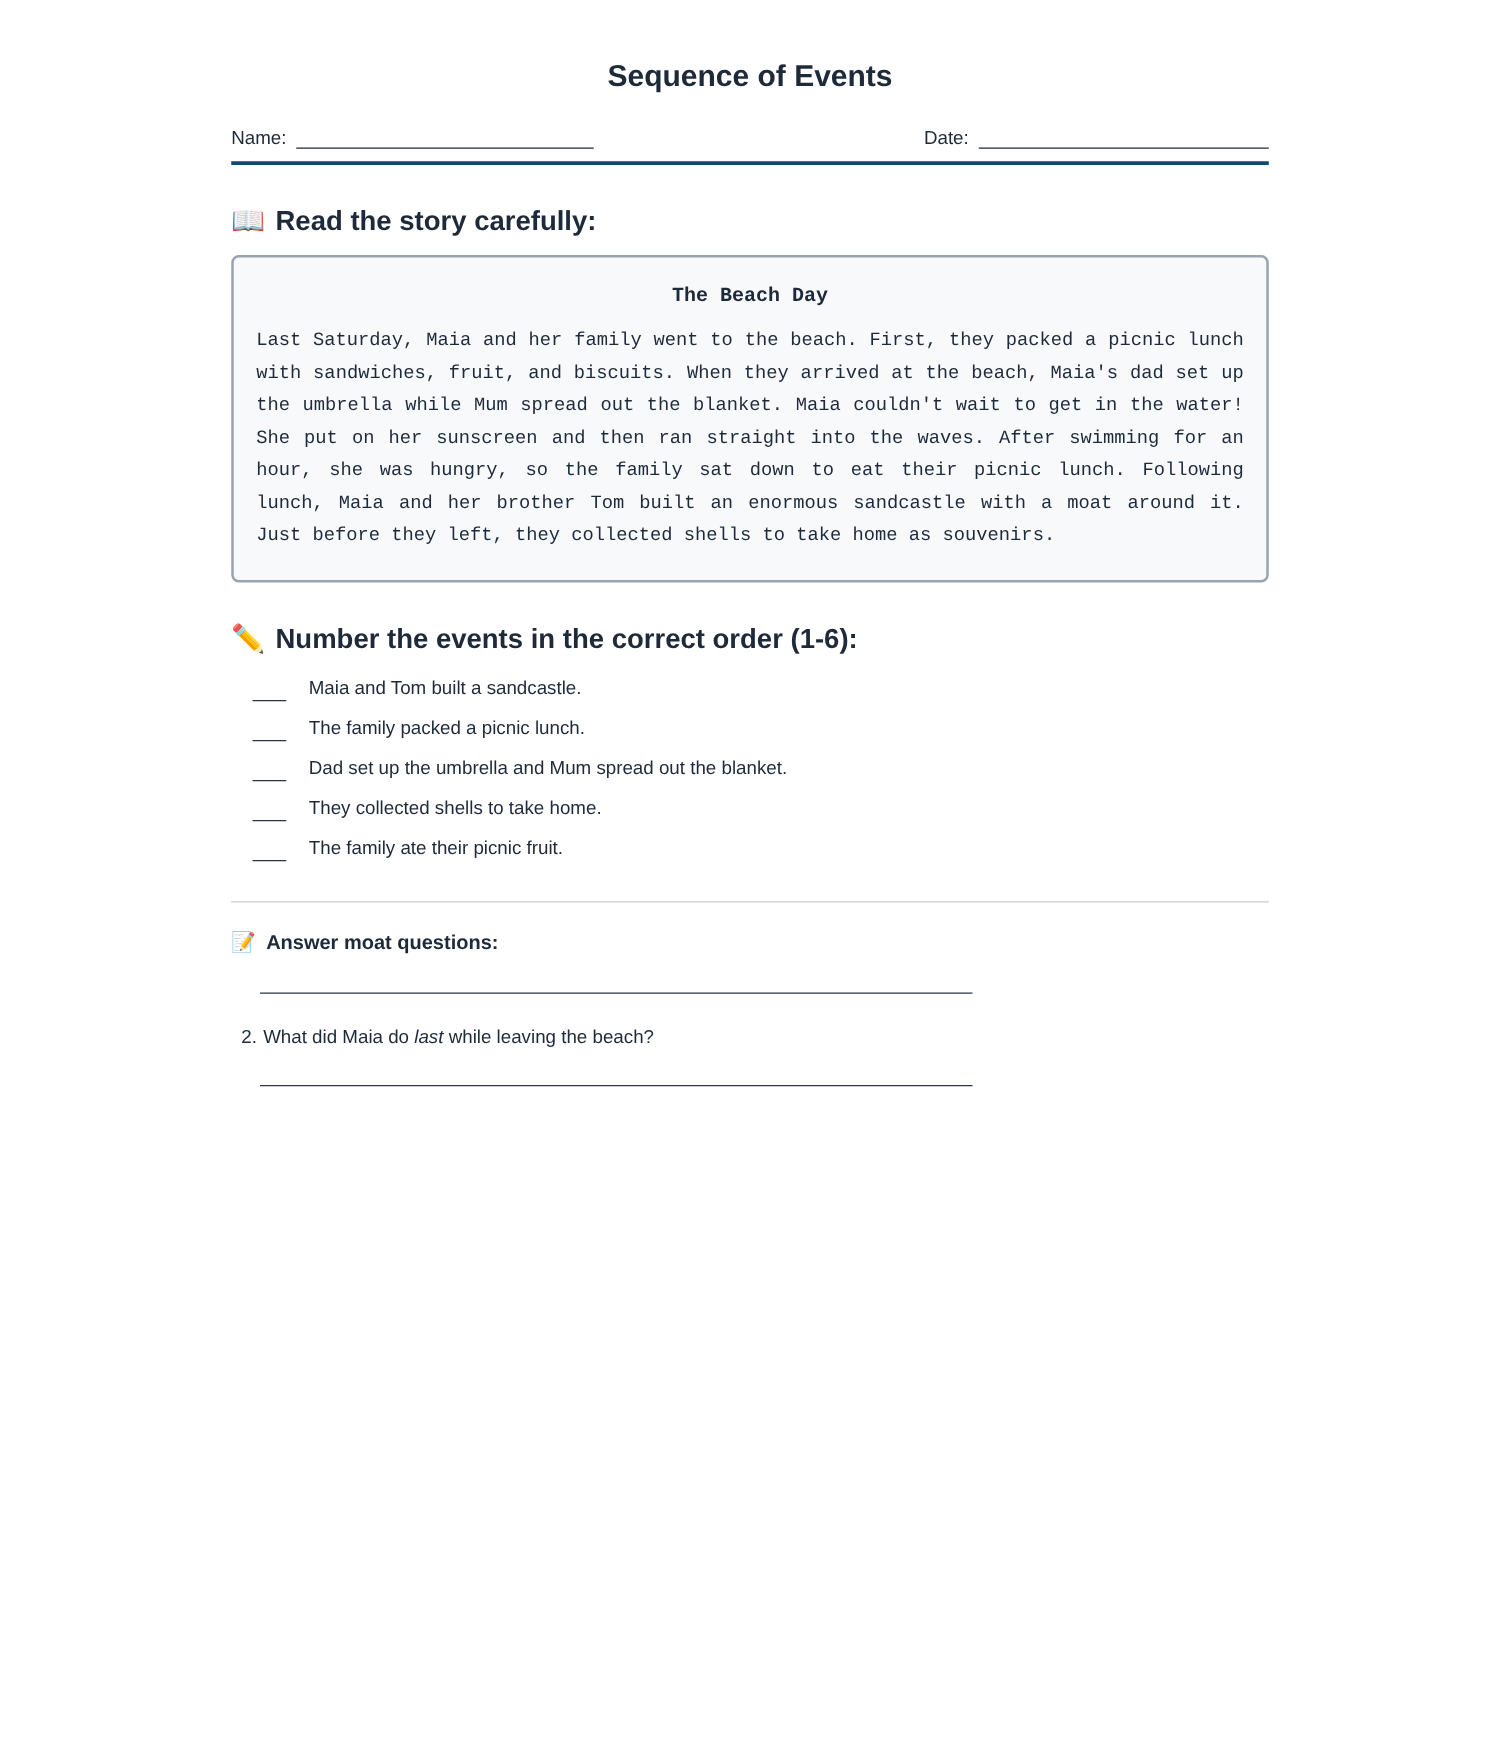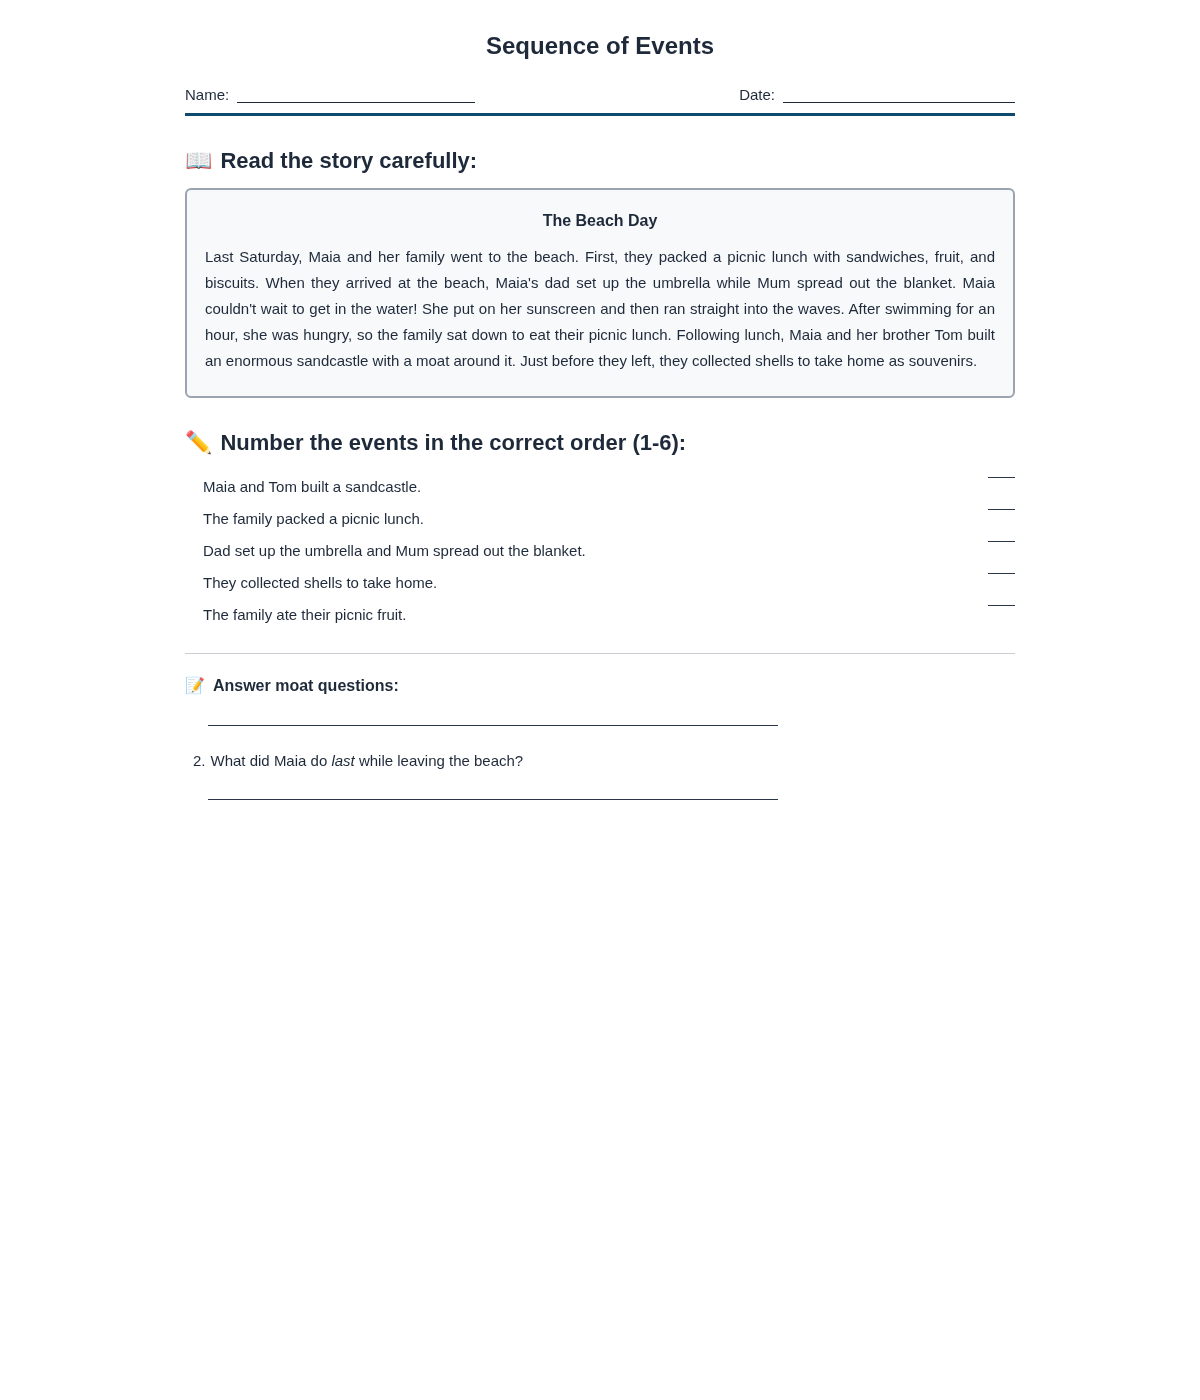--- a/index.html
+++ b/index.html
@@ -10,21 +10,21 @@
   }
   body {
     width: 1200px;
     min-height: 1400px;
     color: #1e2a3a;
     font-family: "Liberation Sans", sans-serif;
   }
   .sheet {
     width: 830px;
     margin: 0 auto;
-    padding-top: 32px;
+    padding-top: 48px;
   }
 
   
   .page-title {
     font-size: 24px;
     font-weight: bold;
     text-align: center;
     margin: 0 0 26px 0;
   }
   .name-date-row {
@@ -59,20 +59,21 @@
     font-weight: normal;
     margin-right: 8px;
   }
 
   
   .story-box {
     border: 2px solid #9aa3af;
     border-radius: 6px;
     background: #f8f9fb;
     padding: 16px 18px 22px 18px;
+    font-family: Liberation Mono, monospace;
   }
   .story-title {
     text-align: center;
     font-weight: bold;
     font-size: 16px;
     margin: 6px 0 14px 0;
   }
   .story-text {
     font-size: 15px;
     line-height: 26px;
@@ -81,21 +82,20 @@
   }
 
   
   .events-list { margin-top: 18px; }
   .event-row {
     display: flex;
     align-items: baseline;
     font-size: 15px;
     margin-bottom: 13px;
     height: 19px;
-    flex-direction: column;
   }
   .event-blank {
     flex: none;
     width: 27px;
     border-bottom: 1.5px solid #2b3648;
     align-self: flex-end;
     height: 4px;
     margin-left: 17px;
   }
   .event-text { margin-left: 18px; }

